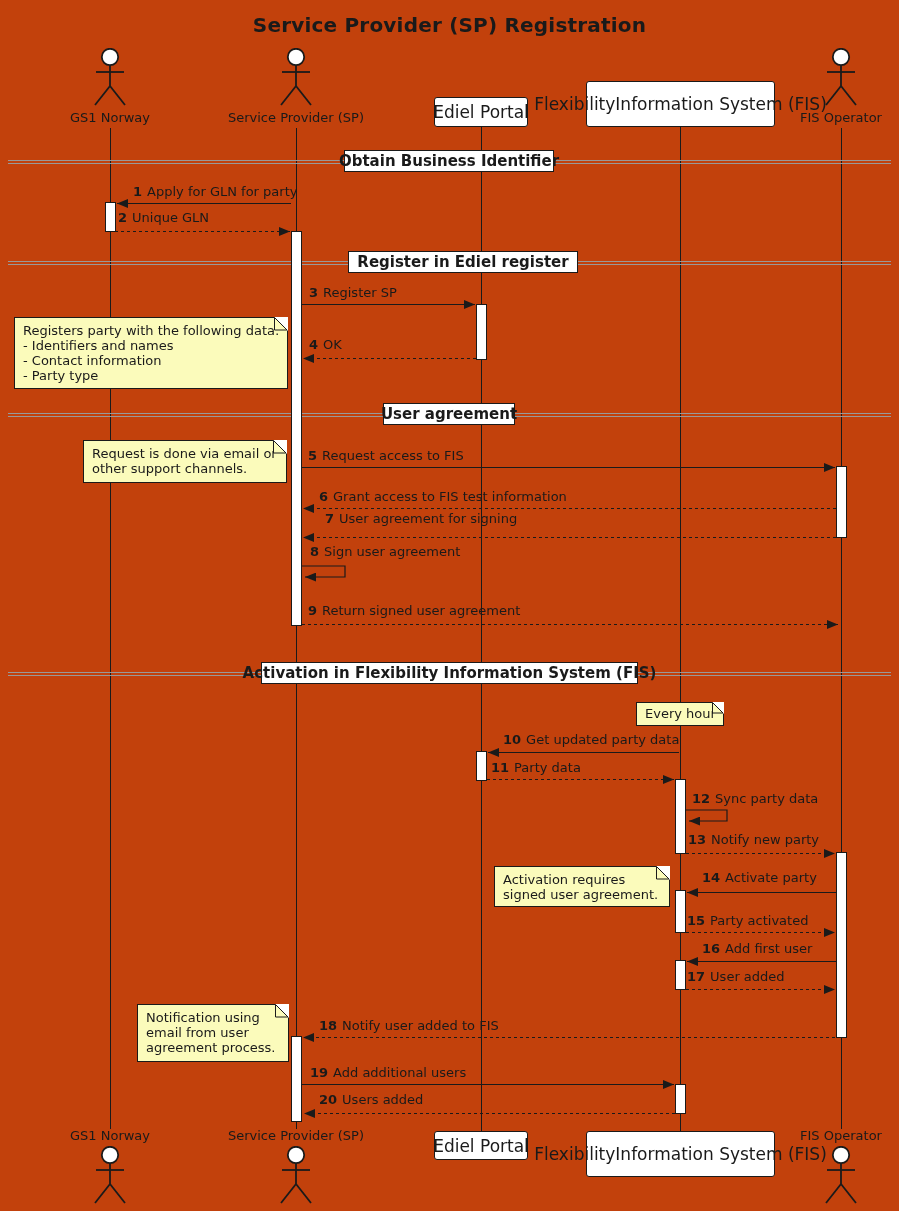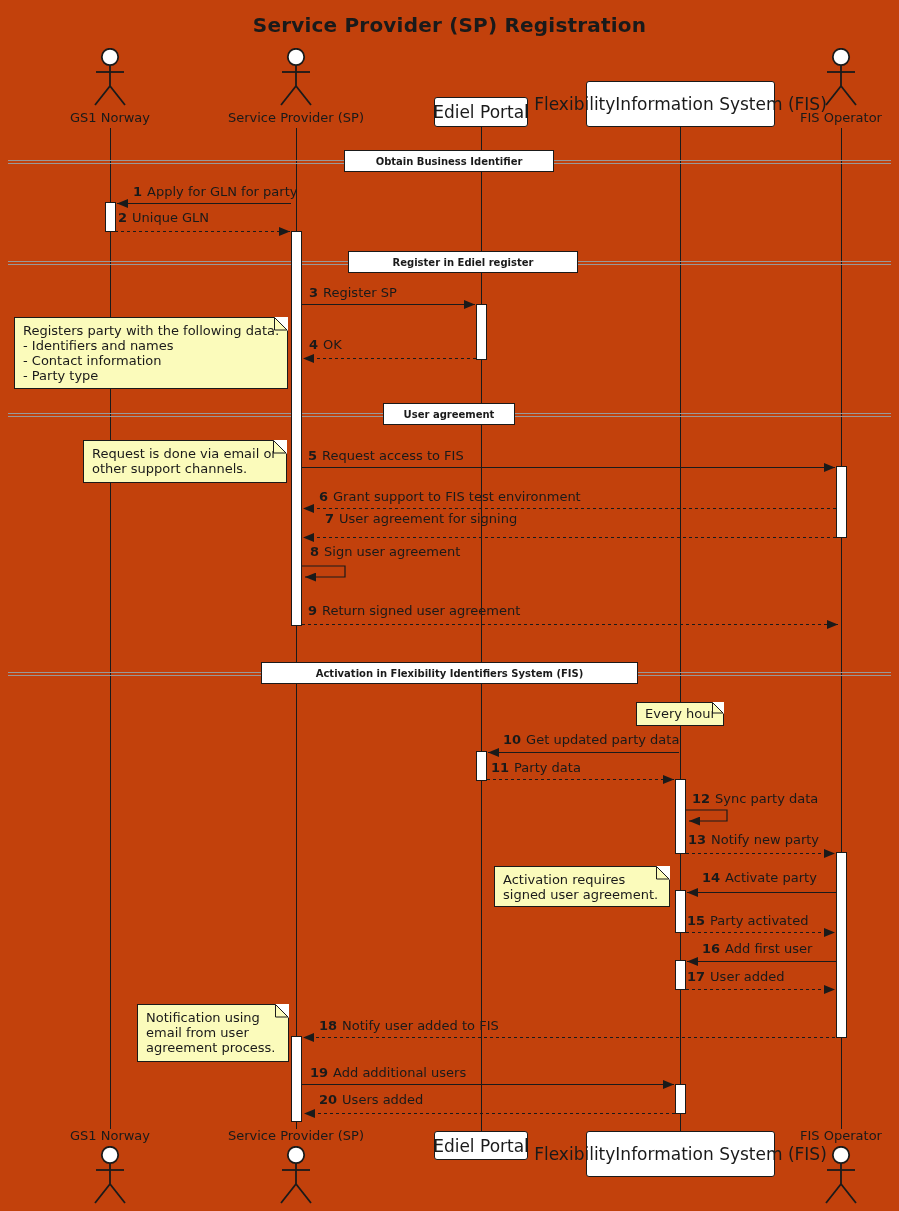--- a/index.html
+++ b/index.html
@@ -14,21 +14,21 @@
   }
   .actor-label{position:absolute;height:17px;font-size:13px;text-align:center;white-space:nowrap;}
   .pbox{
     position:absolute;background:#fff;border:1.5px solid #1a1a1a;border-radius:3px;
     display:flex;flex-direction:row;align-items:center;justify-content:center;
     font-size:17px;line-height:16px;white-space:nowrap;box-sizing:border-box;
   }
   .divider-box{
     position:absolute;background:#fff;border:1.5px solid #1a1a1a;
     display:flex;align-items:center;justify-content:center;
-    font-size:10px;font-weight:bold;white-space:nowrap;box-sizing:border-box;
+    font-size:15px;font-weight:bold;white-space:nowrap;box-sizing:border-box;
   }
   .msg{position:absolute;font-size:13px;line-height:16px;white-space:nowrap;}
   .msg b{font-weight:bold;margin-right:5px;}
   .note{
     position:absolute;background:#FBFBBB;border:1px solid #1a1a1a;
     font-size:13px;line-height:15px;padding:5px 8px;box-sizing:border-box;white-space:nowrap;
   }
   .note .fold{position:absolute;top:-1px;right:-1px;}
   .note.small{padding:3px 8px;}
 </style>
@@ -125,28 +125,28 @@
   </div>
   <div class="pbox" style="left:586px;top:81px;width:189px;height:46px;">
     <span>Flexibility</span>
     <span>Information System (FIS)</span>
   </div>
   <div class="actor-label" style="left:771px;top:110px;width:140px;">FIS Operator</div>
 
   <div class="divider-box" style="left:344px;top:150px;width:210px;height:22px;">Obtain Business Identifier</div>
   <div class="divider-box" style="left:348px;top:251px;width:230px;height:22px;">Register in Ediel register</div>
   <div class="divider-box" style="left:383px;top:403px;width:132px;height:22px;">User agreement</div>
-  <div class="divider-box" style="left:261px;top:662px;width:377px;height:22px;">Activation in Flexibility Identifiers System (FIS)</div>
+  <div class="divider-box" style="left:261px;top:662px;width:377px;height:22px;">Activation in Flexibility Information System (FIS)</div>
 
   <div class="msg" style="left:133px;top:184px;"><b>1</b><span>Apply for GLN for party</span></div>
   <div class="msg" style="left:118px;top:210px;"><b>2</b><span>Unique GLN</span></div>
   <div class="msg" style="left:309px;top:285px;"><b>3</b><span>Register SP</span></div>
   <div class="msg" style="left:309px;top:337px;"><b>4</b><span>OK</span></div>
   <div class="msg" style="left:308px;top:448px;"><b>5</b><span>Request access to FIS</span></div>
-  <div class="msg" style="left:319px;top:489px;"><b>6</b><span>Grant support to FIS test environment</span></div>
+  <div class="msg" style="left:319px;top:489px;"><b>6</b><span>Grant access to FIS test information</span></div>
   <div class="msg" style="left:319px;top:511px;margin-left:6px;"><b>7</b><span>User agreement for signing</span></div>
   <div class="msg" style="left:310px;top:544px;"><b>8</b><span>Sign user agreement</span></div>
   <div class="msg" style="left:308px;top:603px;"><b>9</b><span>Return signed user agreement</span></div>
   <div class="msg" style="left:503px;top:732px;"><b>10</b><span>Get updated party data</span></div>
   <div class="msg" style="left:491px;top:760px;"><b>11</b><span>Party data</span></div>
   <div class="msg" style="left:692px;top:791px;"><b>12</b><span>Sync party data</span></div>
   <div class="msg" style="left:688px;top:832px;"><b>13</b><span>Notify new party</span></div>
   <div class="msg" style="left:702px;top:870px;"><b>14</b><span>Activate party</span></div>
   <div class="msg" style="left:687px;top:913px;"><b>15</b><span>Party activated</span></div>
   <div class="msg" style="left:702px;top:941px;"><b>16</b><span>Add first user</span></div>

